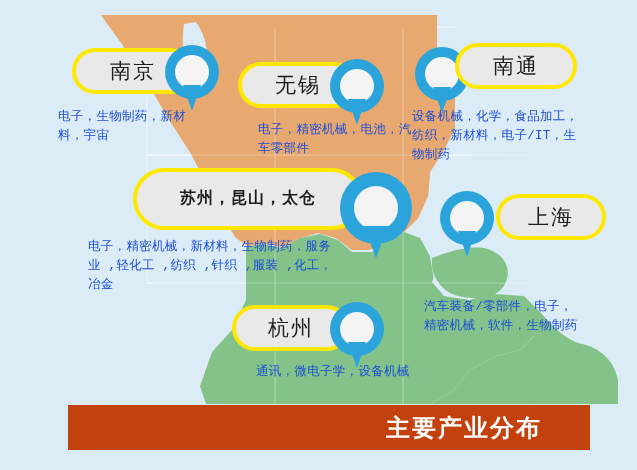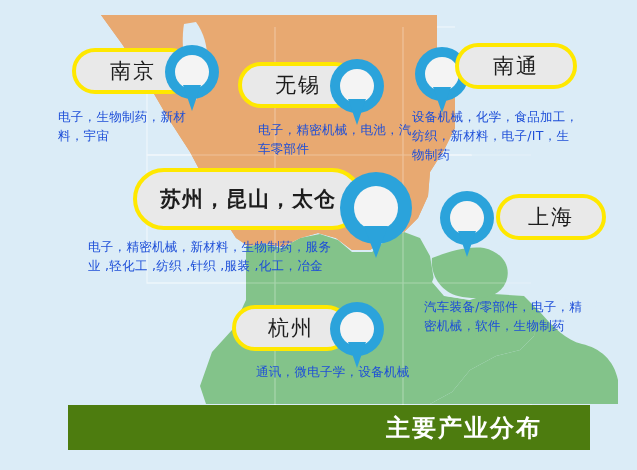--- a/index.html
+++ b/index.html
@@ -3,21 +3,21 @@
 <meta charset="utf-8">
 <title>主要产业分布</title>
 <style>
   html,body{margin:0;padding:0;}
   body{
     width:637px;height:470px;overflow:hidden;
     background:#dcedf7;
     font-family:"DejaVu Sans","Liberation Sans",sans-serif;
     -webkit-font-smoothing:antialiased;
   }
-  #stage{position:relative;width:637px;height:470px;overflow:hidden;background:#dbecf7;}
+  #stage{position:relative;width:637px;height:470px;overflow:hidden;background:#dbecf7;font-family:Liberation Mono, monospace;}
 
   
   #map-layer{position:absolute;inset:0;}
   #map-svg{position:absolute;left:0;top:0;width:637px;height:470px;display:block;}
 
   
   .marker{position:absolute;}
 
   .pill{
     position:absolute;
@@ -26,21 +26,21 @@
     border:4px solid #ffe800;
     border-radius:26px;
     height:46px;
     display:flex;align-items:center;justify-content:center;
     color:#1d1d1d;
     white-space:nowrap;
     letter-spacing:2px;
   }
   .pill.one-line{font-size:21px;}
   .pill.big{
-    height:62px;border-radius:32px;font-weight:bold;font-size:21px;
+    height:62px;border-radius:32px;font-weight:bold;font-size:16px;
     line-height:1.18;letter-spacing:1px;text-align:center;
     display:flex;flex-direction:row;justify-content:center;
   }
   .pill.big span{display:block;}
 
   
   .pin{position:absolute;width:54px;height:68px;}
   .pin .ring{
     position:absolute;left:0;top:0;width:54px;height:54px;border-radius:50%;
     background:#2ba3db;
@@ -62,21 +62,21 @@
     position:absolute;
     color:#1d4ed8;
     font-size:12.5px;
     line-height:1.5;
     letter-spacing:0.3px;
   }
 
   
   #banner{
     position:absolute;left:68px;top:405px;width:522px;height:45px;
-    background:#4d7c0f;
+    background:#c2410c;
     display:flex;align-items:center;justify-content:flex-end;
   }
   #banner-title{
     color:#ffffff;font-size:24px;font-weight:bold;letter-spacing:2px;
     padding-right:48px;
   }
 </style>
 </head>
 <body>
 

